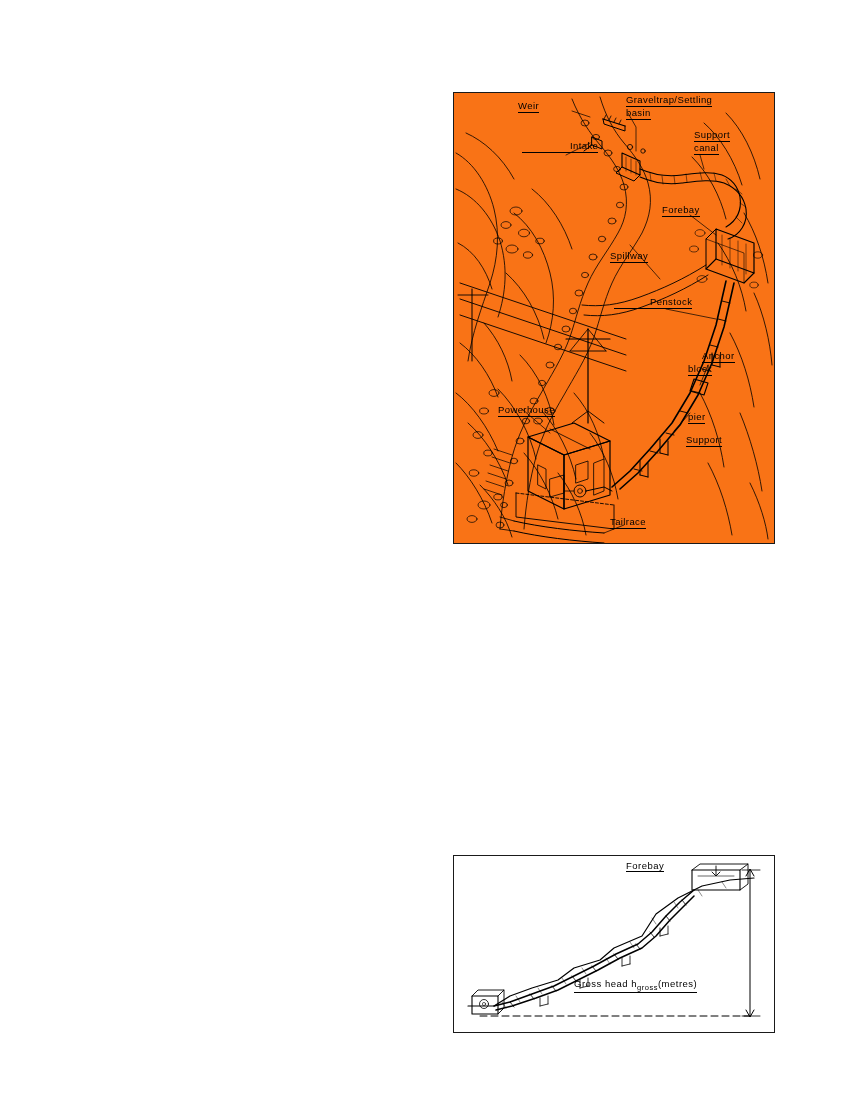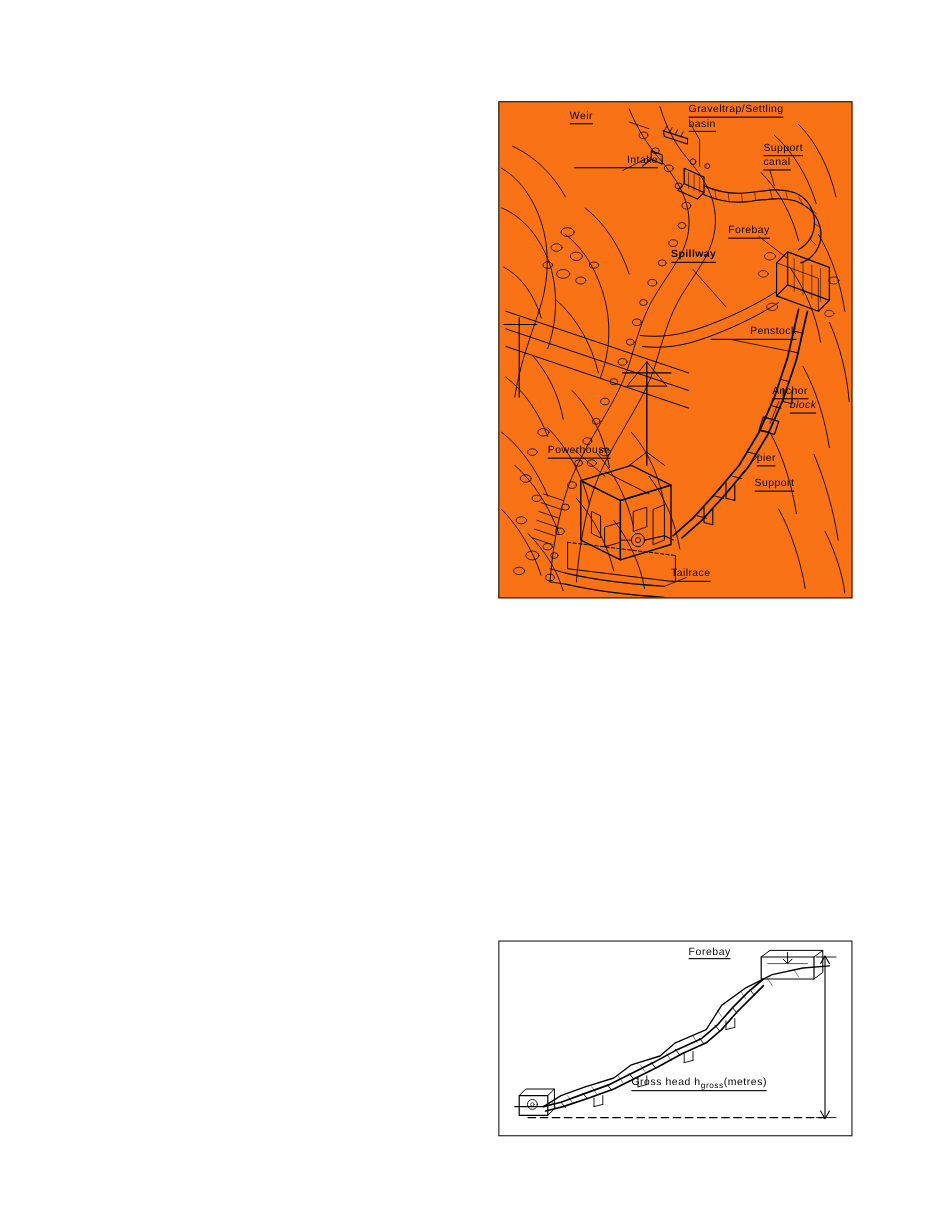--- a/index.html
+++ b/index.html
@@ -293,26 +293,26 @@
   <div class="lbl ul" style="left:172px; top:2px;">Graveltrap/Settling</div>
   <div class="lbl ul" style="left:172px; top:15px;">basin</div>
 
   <div class="lbl ul" style="left:68px; top:48px;padding-left:48px;">Intake</div>
 
   <div class="lbl ul" style="left:240px; top:37px;">Support</div>
   <div class="lbl ul" style="left:240px; top:50px;">canal</div>
 
   <div class="lbl ul" style="left:208px; top:112px;">Forebay</div>
 
-  <div class="lbl ul" style="left:156px; top:134px;font-weight:bold;">Spillway</div>
-
-  <div class="lbl ul" style="left:192px; top:204px;padding-left:36px;">Penstock</div>
+  <div class="lbl ul" style="left:156px; top:158px;">Spillway</div>
+
+  <div class="lbl ul" style="left:160px; top:204px;padding-left:36px;">Penstock</div>
 
   <div class="lbl ul" style="left:248px; top:258px;">Anchor</div>
-  <div class="lbl ul" style="left:264px; top:271px;font-style:italic;">block</div>
+  <div class="lbl ul" style="left:234px; top:271px;">block</div>
 
   <div class="lbl ul" style="left:232px; top:306px;margin-top:36px;">Support</div>
   <div class="lbl ul" style="left:234px; top:319px;">pier</div>
 
   <div class="lbl ul" style="left:44px; top:300px;margin-top:12px;">Powerhouse</div>
 
   <div class="lbl ul" style="left:156px; top:424px;">Tailrace</div>
 </div>
 
 <div id="fig2">

